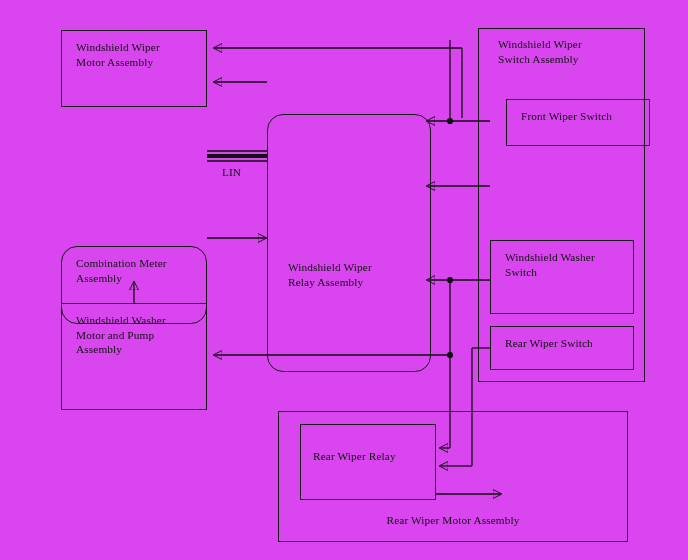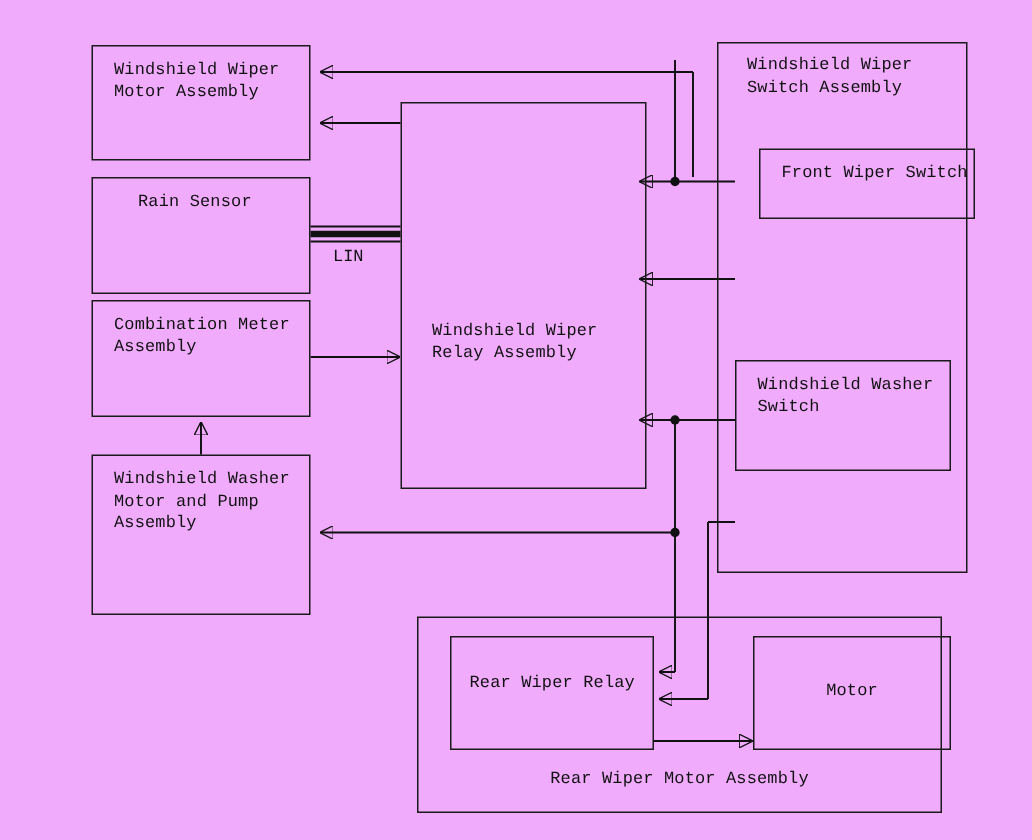--- a/index.html
+++ b/index.html
@@ -4,32 +4,33 @@
 <style>
   html, body {
     margin: 0;
     padding: 0;
     background: #ffffff;
   }
   #diagram-root {
     position: relative;
     width: 688px;
     height: 560px;
-    background: #f0abfc;
-    font-family: Liberation Mono, monospace;
+    background: #d946ef;
+    font-family: Liberation Serif, serif;
     overflow: hidden;
   }
   .box {
     position: absolute;
     box-sizing: border-box;
     border: 1.4px solid #1a1a1a;
     background: transparent;
   }
   .box.rounded {
-    border-radius: 0;
+    border-radius: 16px;
+    margin-top: 46px;
   }
   .box-label {
     position: absolute;
     font-size: 11.3px;
     line-height: 14.6px;
     color: #111111;
     white-space: pre-line;
     letter-spacing: 0.01em;
   }
   .label-tl {
@@ -136,23 +137,20 @@
     <g>
       <line x1="436" y1="494" x2="501" y2="494" stroke-width="1.3" marker-end="url(#arrowL)"></line>
     </g>
   </svg>
 
   <div class="box" style="left:61px; top:30px; width:146px; height:77px;">
     <div class="box-label label-tl">Windshield Wiper
 Motor Assembly</div>
   </div>
 
-  <div class="box" style="left:61px; top:118px; width:146px; height:78px;">
-    <div class="box-label label-tl" style="left:30px;">Rain Sensor</div>
-  </div>
 
   <div class="box rounded" style="left:61px; top:200px; width:146px; height:78px;">
     <div class="box-label label-tl">Combination Meter
 Assembly</div>
   </div>
 
   <div class="box" style="left:61px; top:303px; width:146px; height:107px;">
     <div class="box-label label-tl">Windshield Washer
 Motor and Pump
 Assembly</div>
@@ -173,26 +171,26 @@
   <div class="box" style="left:490px; top:99px; width:144px; height:47px;margin-left:16px;">
     <div class="box-label label-tl">Front Wiper Switch</div>
   </div>
 
 
   <div class="box" style="left:490px; top:240px; width:144px; height:74px;">
     <div class="box-label label-tl">Windshield Washer
 Switch</div>
   </div>
 
+  <div class="box" style="left:490px; top:326px; width:144px; height:44px;">
+    <div class="box-label label-tl">Rear Wiper Switch</div>
+  </div>
 
   <div class="box" style="left:278px; top:411px; width:350px; height:131px;">
     <div class="box-label label-center" style="top:101px;">Rear Wiper Motor Assembly</div>
   </div>
 
   <div class="box" style="left:300px; top:424px; width:136px; height:76px;">
     <div class="box-label" style="left:12px; top:24px;">Rear Wiper Relay</div>
   </div>
 
-  <div class="box" style="left:502px; top:424px; width:132px; height:76px;">
-    <div class="box-label label-center" style="top:29px;">Motor</div>
-  </div>
 
 </div>
 
 </body></html>

